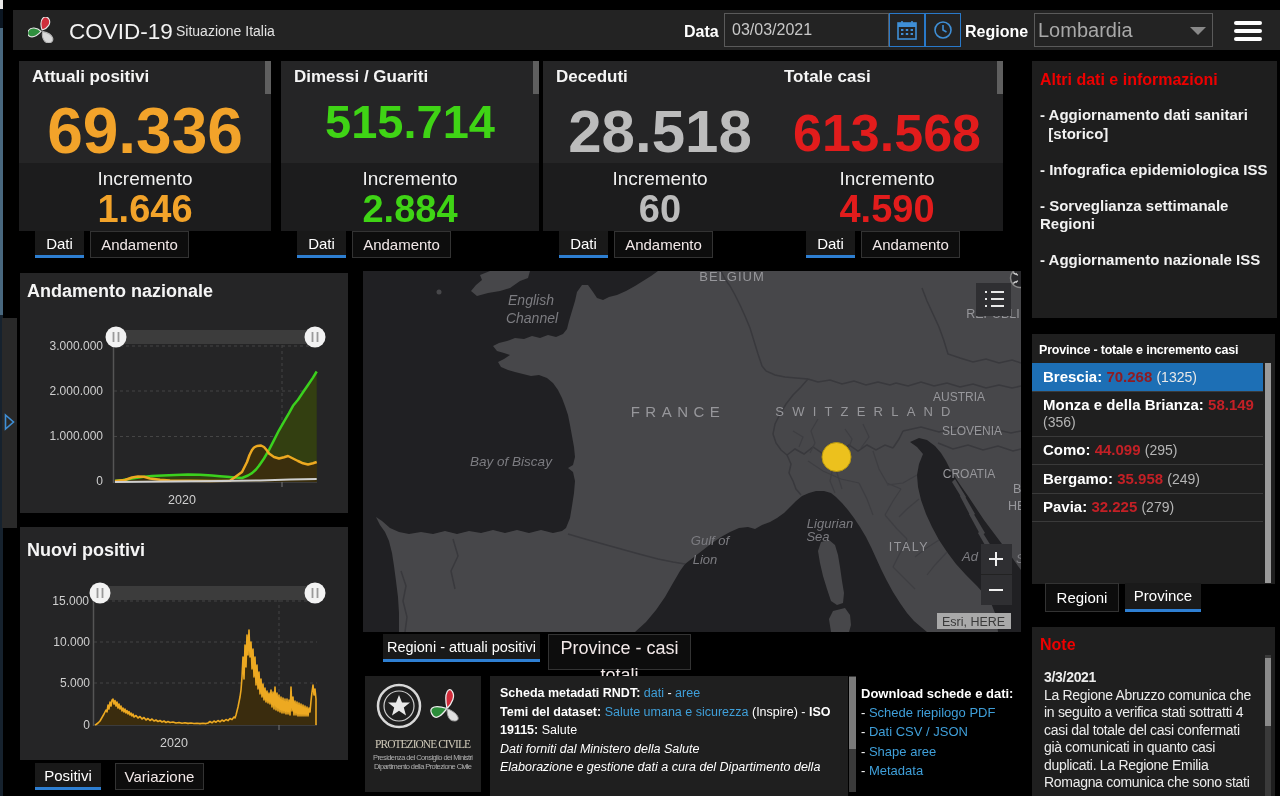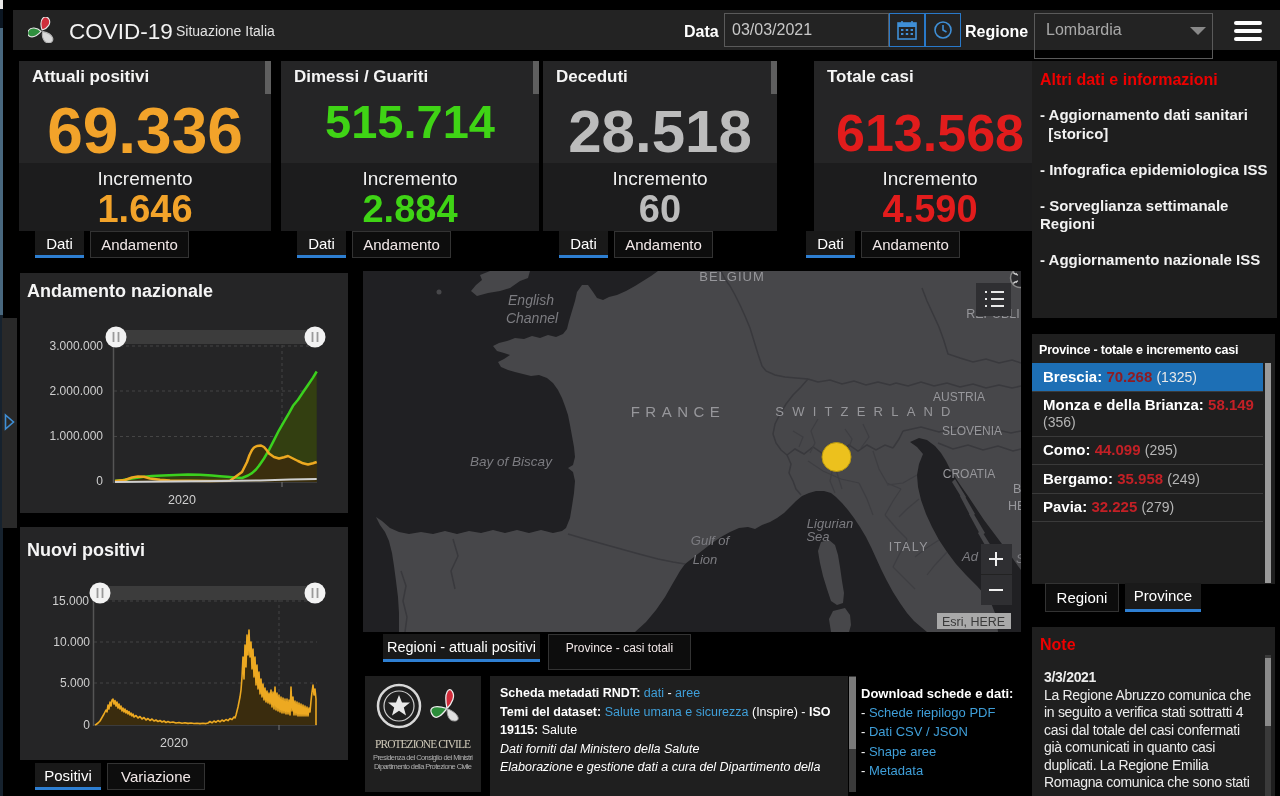--- a/index.html
+++ b/index.html
@@ -58,21 +58,21 @@
       </g>
     </svg>
 </div>
 <div class="abs" style="left:925px;top:13px;width:36px;height:34px;border:1px solid #2979c9;text-align:center">
 <svg width="20" height="20" viewBox="0 0 20 20" style="margin-top:6px">
       <circle cx="10" cy="10" r="8" fill="none" stroke="#3f8fd6" stroke-width="1.6"></circle>
       <path d="M10 5v5l3.5 2" fill="none" stroke="#3f8fd6" stroke-width="1.6"></path>
     </svg>
 </div>
 <div class="abs" style="left:965px;top:23px;font-size:16px;font-weight:bold;color:#fff">Regione</div>
-<div class="abs" style="left:1034px;top:13px;width:179px;height:46px;border:1px solid #5a5a5a;color:#a8a8a8;font-size:16px;line-height:32px;padding-left:11px">Lombardia</div>
+<div class="abs" style="left:1034px;top:13px;width:179px;height:34px;border:1px solid #5a5a5a;color:#a8a8a8;font-size:20px;line-height:32px;padding-left:3px">Lombardia</div>
 <div class="abs" style="left:1190px;top:27px;width:0;height:0;border-top:8px solid #888;border-left:8px solid transparent;border-right:8px solid transparent"></div>
 <div class="abs" style="left:1234px;top:21px;width:28px;height:20px">
 <div style="height:3.5px;background:#fff;border-radius:2px"></div>
 <div style="height:3.5px;background:#fff;border-radius:2px;margin-top:4.5px"></div>
 <div style="height:3.5px;background:#fff;border-radius:2px;margin-top:4.5px"></div>
 </div>
 
 <div class="card" style="left:19px;width:252px">
  <div class="low"></div>
     <div class="ttl">Attuali positivi</div>
@@ -90,21 +90,21 @@
     <div class="incn gr">2.884</div>
 </div>
 <div class="card" style="left:543px;width:234px">
  <div class="low"></div>
     <div class="ttl">Deceduti</div>
     <div class="sb"></div>
  <div class="big gy" style="font-size:60px;top:36px">28.518</div>
  <div class="inc">Incremento</div>
     <div class="incn gy">60</div>
 </div>
-<div class="card" style="left:814px;width:232px">
+<div class="card" style="left:771px;width:232px">
  <div class="low"></div>
     <div class="ttl">Totale casi</div>
     <div class="sb"></div>
  <div class="big rd" style="font-size:52px;top:42px">613.568</div>
  <div class="inc">Incremento</div>
     <div class="incn rd">4.590</div>
 </div>
 <div class="tabs" style="left:35px">
     <div class="tab on" style="width:49px">Dati</div>
     <div class="tab" style="margin-left:6px;width:99px">Andamento</div>
@@ -219,21 +219,21 @@
         <line x1="82.5" y1="61" x2="82.5" y2="71" stroke="#999" stroke-width="1.8"></line>
    <circle cx="295" cy="66" r="10.5" fill="#f2f2f2"></circle>
         <line x1="292.5" y1="61" x2="292.5" y2="71" stroke="#999" stroke-width="1.8"></line>
         <line x1="297.5" y1="61" x2="297.5" y2="71" stroke="#999" stroke-width="1.8"></line>
   </g>
   <text x="154" y="220" font-family="Liberation Sans" font-size="12.5" fill="#cfcfcf" text-anchor="middle">2020</text>
  </svg>
 </div>
 <div class="tabs" style="left:35px;top:763px">
     <div class="tab on" style="width:66px">Positivi</div>
-    <div class="tab" style="margin-left:6px;width:98px">Variazione</div>
+    <div class="tab" style="margin-left:14px;width:89px">Variazione</div>
   </div>
 
 <div id="mapbox" class="abs" style="left:363px;top:271px;width:658px;height:361px;background:#202023;overflow:hidden">
 <svg width="658" height="361" viewBox="0 0 658 361">
  <rect width="658" height="361" fill="#202023"></rect>
 
  <path fill="#47474a" d="M295,0 L288,5 L280,10 L272,15 L263,20 L254,24 L246,26 L240,29 L234,27 L230,21 L225,14 L219,14 L214,21 L212,30 L209,40 L206,50 L204,58 L200,63 L193,66 L185,64 L177,67 L169,65 L161,68 L152,67 L144,70 L136,72 L130,75 L134,80 L141,82 L147,84 L141,88 L135,91 L138,96 L145,99 L152,101 L160,103 L168,105 L176,104 L184,107 L190,112 L195,119 L199,127 L202,135 L205,144 L207,154 L209,165 L211,176 L212,186 L210,194 L205,197 L210,201 L212,210 L211,222 L209,235 L207,247 L203,257 L199,260
  L190,262 L178,259 L166,262 L154,259 L142,262 L130,259 L118,262 L106,260 L94,263 L82,260 L70,263 L58,261 L46,263 L36,261 L27,257 L19,250 L13,246 L17,254 L22,261 L26,270 L29,282 L31,295 L33,310 L35,326 L36,342 L36,361
  L272,361 L283,351 L293,339 L302,326 L310,312 L317,300 L322,293 L331,286 L340,279 L349,272 L358,266 L367,261 L376,257 L385,256 L392,258 L399,254 L407,251 L414,247 L421,242 L427,236 L433,230 L439,225 L446,222 L453,220 L461,220 L468,222 L473,226 L479,232 L485,239 L491,247 L497,256 L503,266 L508,276 L513,287 L518,298 L524,310 L530,321 L537,332 L544,342 L551,350 L558,356 L564,361
  L658,361 L658,0 Z"></path>
@@ -334,21 +334,21 @@
         <line x1="633" y1="281" x2="633" y2="295"></line>
   <line x1="626" y1="319" x2="640" y2="319"></line>
  </g>
  <rect x="574" y="342" width="74" height="16" fill="#a9a9a9"></rect>
  <text x="579" y="355" font-family="Liberation Sans" font-size="12.5" fill="#3a3a3a">Esri, HERE</text>
 </svg>
 </div>
 
 <div class="tabs" style="left:383px;top:634px">
     <div class="tab on" style="height:28px;font-size:14.5px;line-height:27px;width:157px;padding:0">Regioni - attuali positivi</div>
-    <div class="tab" style="margin-left:8px;height:36px;font-size:12px;line-height:27px;width:143px;padding:0">Province - casi totali</div>
+    <div class="tab" style="margin-left:8px;height:36px;font-size:18px;line-height:27px;width:143px;padding:0">Province - casi totali</div>
   </div>
 
 <div class="abs" style="left:365px;top:676px;width:116px;height:116px;background:#1f1f1f">
  <svg width="116" height="116" viewBox="0 0 116 116">
   <g transform="translate(34,30)">
    <circle cx="0" cy="0" r="21" fill="none" stroke="#d8d8d8" stroke-width="2.5"></circle>
    <circle cx="0" cy="0" r="15" fill="none" stroke="#cfcfcf" stroke-width="1.2"></circle>
    <path d="M0,-11 L3,-3.5 L11,-3.5 L4.8,1.5 L7,9.5 L0,4.8 L-7,9.5 L-4.8,1.5 L-11,-3.5 L-3,-3.5 Z" fill="#e8e8e8"></path>
   </g>
   <g transform="translate(82,30) scale(1.25)">

